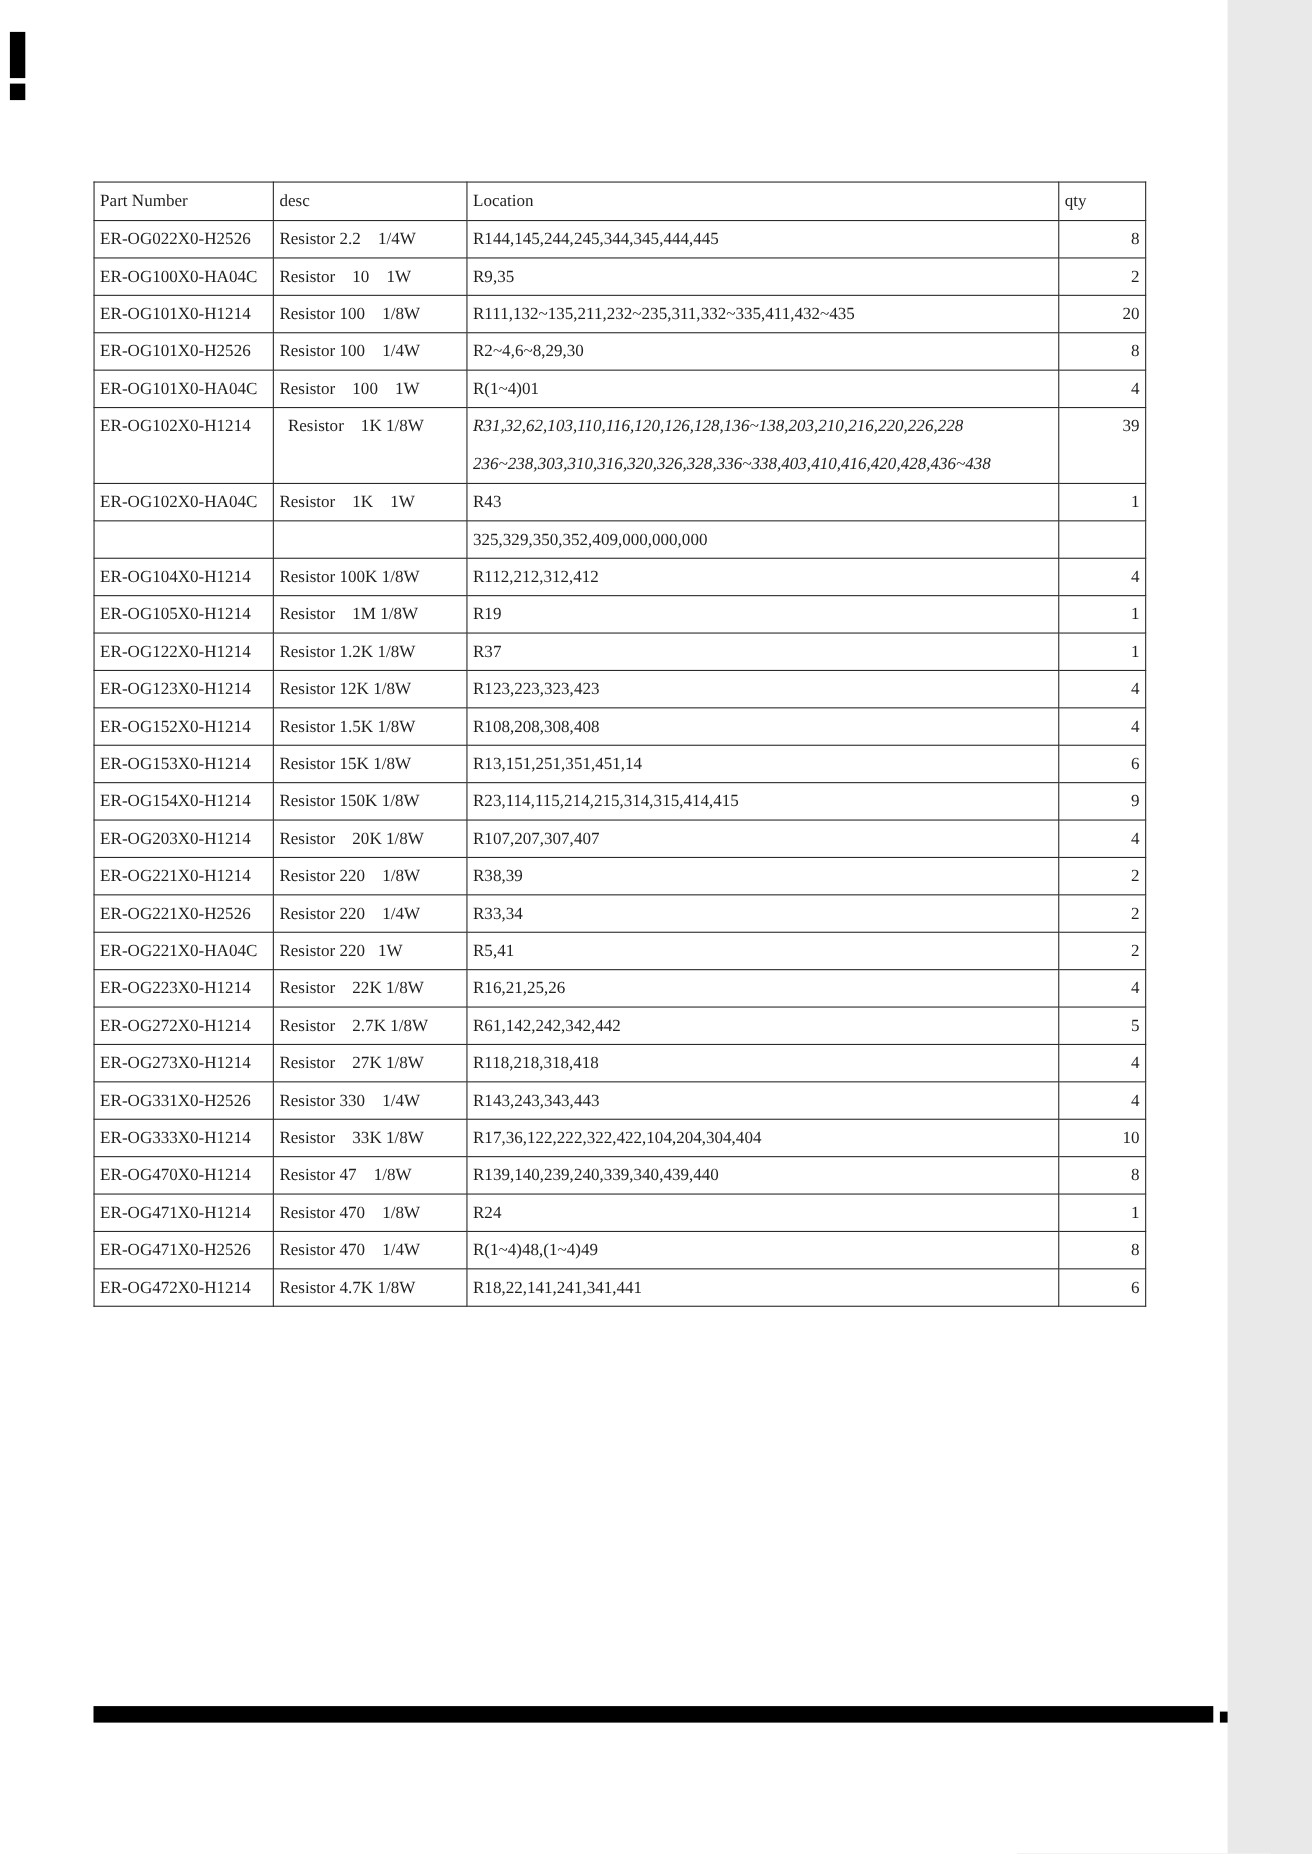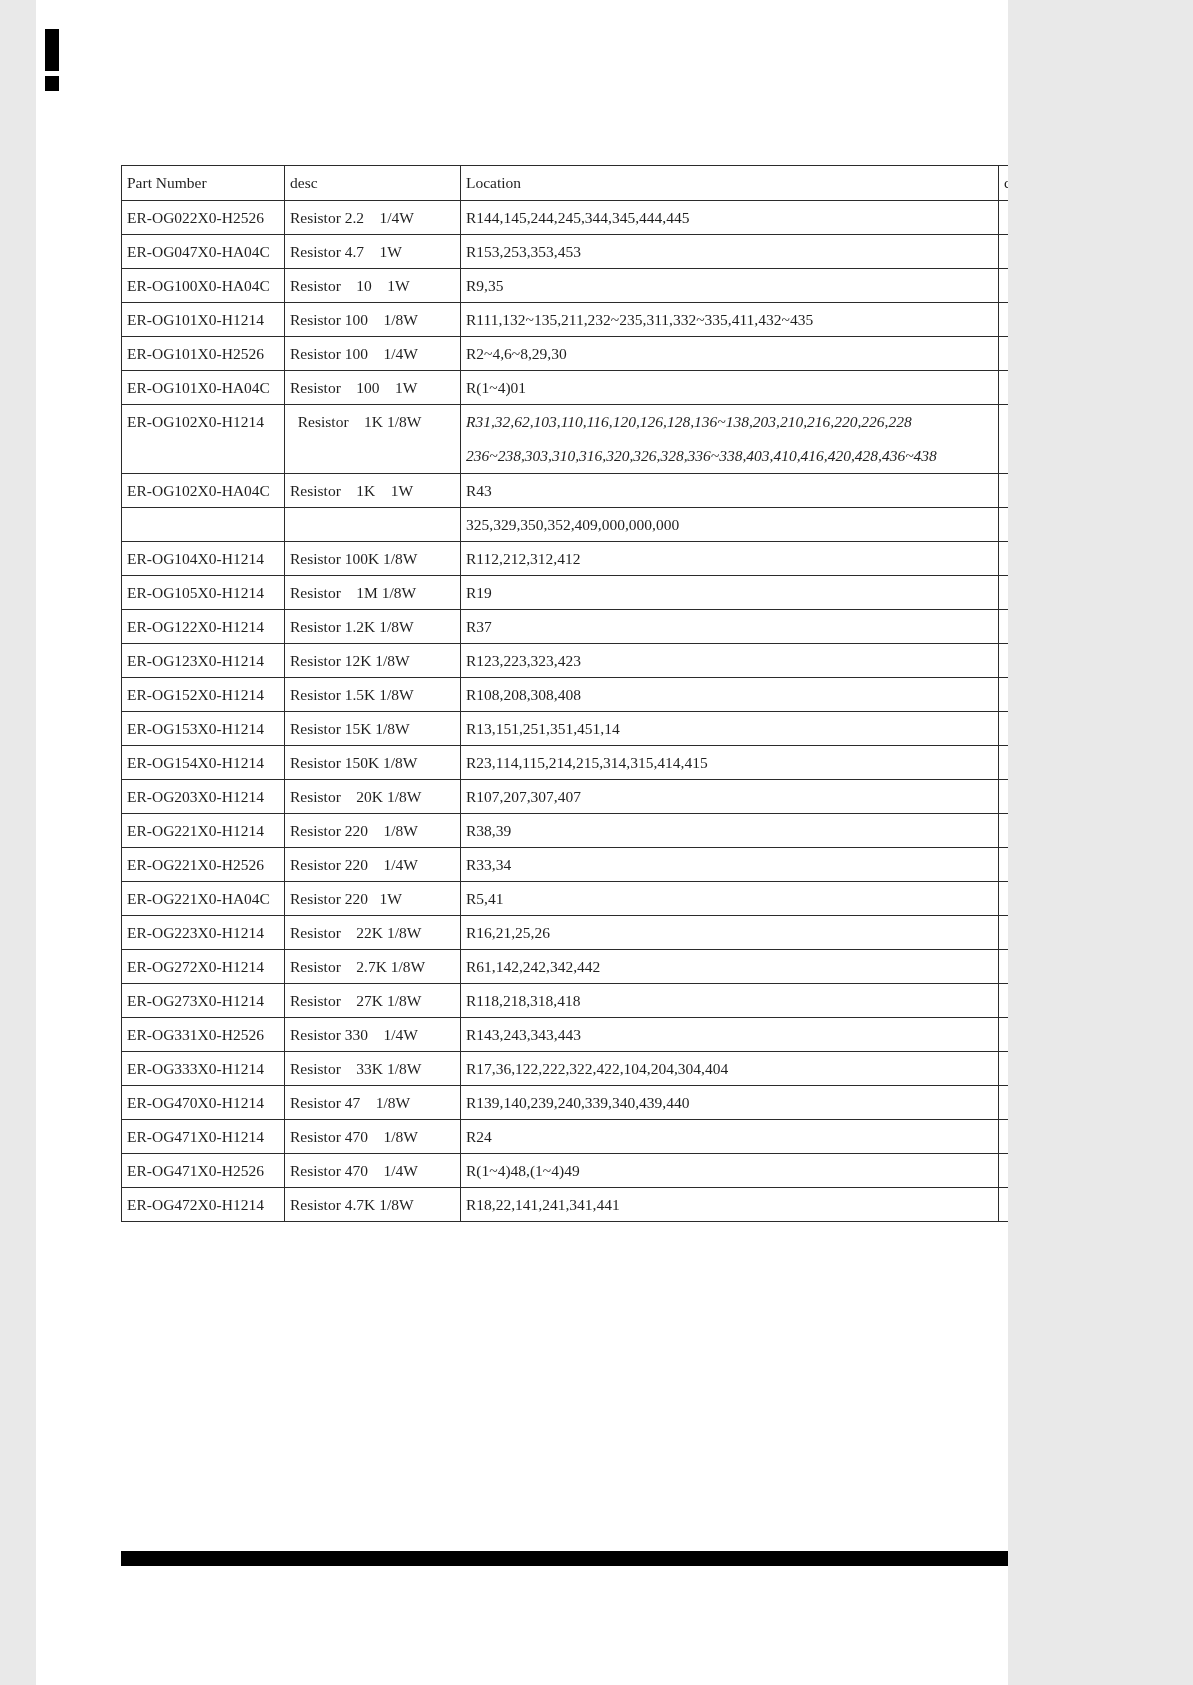--- a/index.html
+++ b/index.html
@@ -1,25 +1,24 @@
 <!DOCTYPE html>
 <html><head>
 <meta charset="utf-8">
 <style>
   * { margin: 0; padding: 0; box-sizing: border-box; }
   html, body { background: #e9e9e9; }
   body { font-family: "Liberation Serif", serif; }
   .page {
     position: relative;
-    width: 972px;
+    width: 1116px;
     height: 1685px;
     background: #ffffff;
     overflow: hidden;
     color: #1f1f1f;
-    margin-left: 36px;
   }
   table.bom {
     position: absolute;
     left: 85px;
     top: 165px;
     width: 956px;
     border-collapse: collapse;
     table-layout: fixed;
     font-size: 15.5px;
     color: #1f1f1f;
@@ -63,26 +62,20 @@
       </tr>
     </thead>
     <tbody id="table-body">
         <tr>
           <td class="c-part">ER-OG022X0-H2526</td>
           <td class="c-desc">Resistor 2.2    1/4W</td>
           <td class="c-loc">R144,145,244,245,344,345,444,445</td>
           <td class="c-qty">8</td>
         </tr>
         <tr>
-          <td class="c-part">ER-OG047X0-HA04C</td>
-          <td class="c-desc">Resistor 4.7    1W</td>
-          <td class="c-loc">R153,253,353,453</td>
-          <td class="c-qty">4</td>
-        </tr>
-        <tr>
           <td class="c-part">ER-OG100X0-HA04C</td>
           <td class="c-desc">Resistor    10    1W</td>
           <td class="c-loc">R9,35</td>
           <td class="c-qty">2</td>
         </tr>
         <tr>
           <td class="c-part">ER-OG101X0-H1214</td>
           <td class="c-desc">Resistor 100    1/8W</td>
           <td class="c-loc">R111,132~135,211,232~235,311,332~335,411,432~435</td>
           <td class="c-qty">20</td>

